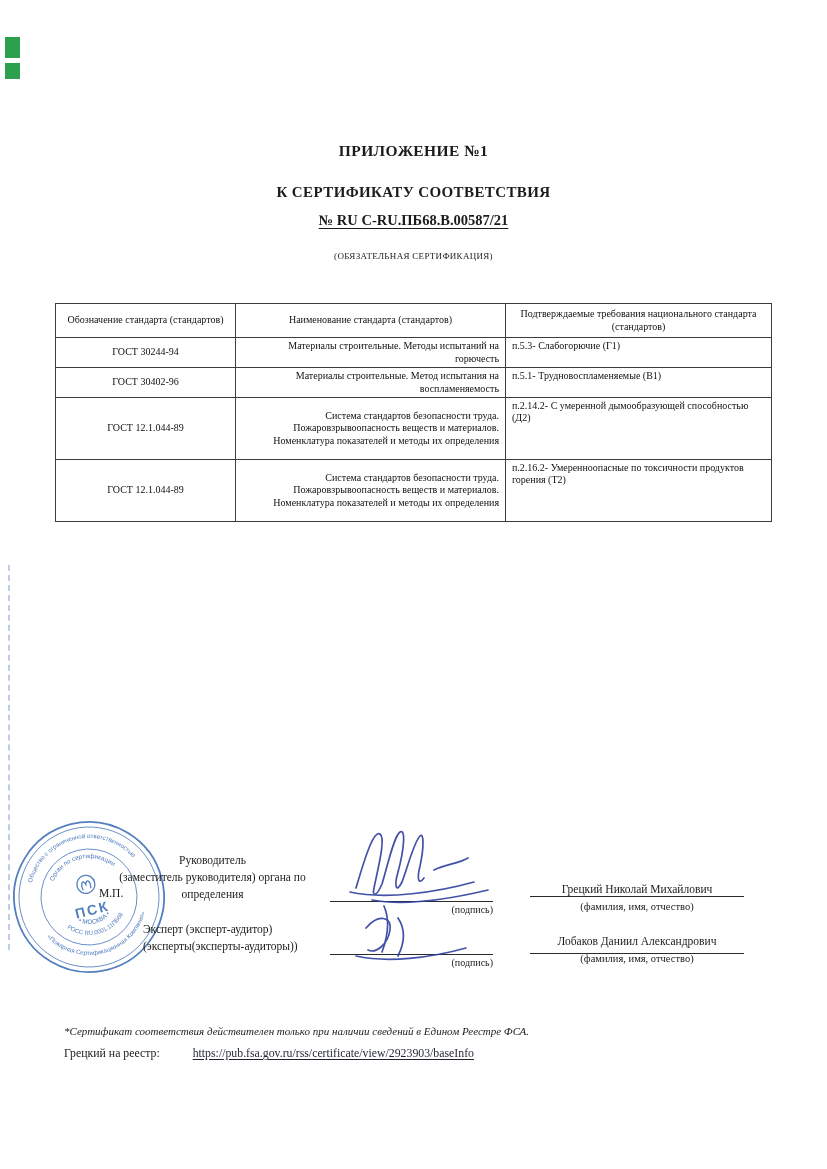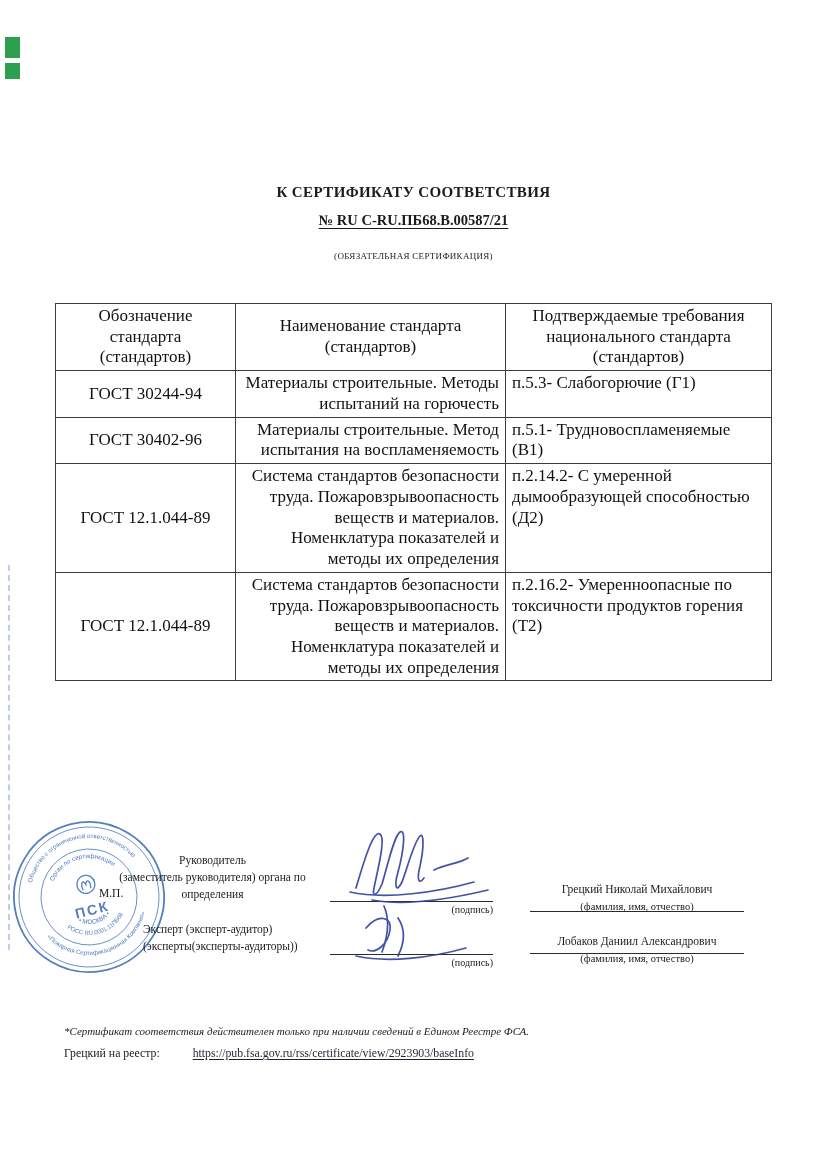--- a/index.html
+++ b/index.html
@@ -24,21 +24,21 @@
   .t-center { position: absolute; left: 0; width: 827px; text-align: center; }
   .doc-title   { top: 142px; font-size: 15.5px; font-weight: bold; letter-spacing: .4px; }
   .doc-sub     { top: 184px; font-size: 15px;  font-weight: bold; letter-spacing: .4px; }
   .doc-number  { top: 212px; font-size: 14.5px; font-weight: bold; text-decoration: underline; text-underline-offset: 3px; }
   .doc-type    { top: 251px; font-size: 9px; letter-spacing: .3px; }
 
   
   .std-table {
     position: absolute; left: 55px; top: 303px; width: 716px;
     border-collapse: collapse; table-layout: fixed;
-    font-size: 17px; line-height: 1.22; color: #111;
+    font-size: 10px; line-height: 1.22; color: #111;
   }
   .std-table th, .std-table td { border: 1px solid #3c3c3c; padding: 2px 6px; font-weight: normal; }
   .std-table th { text-align: center; vertical-align: middle; height: 34px; }
   .std-table td.c1 { text-align: center; vertical-align: middle; }
   .std-table td.c2 { text-align: right; vertical-align: middle; }
   .std-table td.c3 { text-align: left;  vertical-align: top; margin-left: 44px; }
   tr.r-sm { height: 30px; }
   tr.r-lg { height: 62px; }
 
   
@@ -48,21 +48,21 @@
   .role-expert { left: 143px; top: 921px; font-size: 11.5px; line-height: 17px; }
 
   .sign-line { border-bottom: 1.2px solid #2a2a2a; }
   .line1 { left: 330px; top: 884px; width: 163px; height: 18px; }
   .line2 { left: 330px; top: 937px; width: 163px; height: 18px; }
   .sign-caption { font-size: 10px; text-align: right; }
   .cap1 { left: 330px; top: 904px; width: 163px; }
   .cap2 { left: 330px; top: 957px; width: 163px; }
 
   .name-block { width: 214px; text-align: center; font-size: 11.5px; }
-  .name1 { left: 530px; top: 883px; border-bottom: 1.2px solid #2a2a2a; padding-bottom: 16px; }
+  .name1 { left: 530px; top: 883px; border-bottom: 1.2px solid #2a2a2a; padding-bottom: 1px; }
   .ncap1 { left: 530px; top: 901px; width: 214px; text-align: center; font-size: 10.5px; }
   .name2 { left: 530px; top: 935px; border-bottom: 1.2px solid #2a2a2a; padding-bottom: 6px; }
   .ncap2 { left: 530px; top: 953px; width: 214px; text-align: center; font-size: 10.5px; }
 
   
   .stamp-wrap { left: 10px; top: 818px; width: 158px; height: 158px; transform: rotate(-14deg); opacity: .92; }
   .stamp-wrap svg { display: block; }
 
   
   .ink { pointer-events: none; }
@@ -76,20 +76,21 @@
 </style>
 </head>
 <body>
 
 <div class="page">
 
   <div class="green-mark gm1"></div>
   <div class="green-mark gm2"></div>
   <div class="edge-line"></div>
 
+  <div class="t-center doc-title">ПРИЛОЖЕНИЕ №1</div>
   <div class="t-center doc-sub">К СЕРТИФИКАТУ СООТВЕТСТВИЯ</div>
   <div class="t-center doc-number">№ RU С-RU.ПБ68.В.00587/21</div>
   <div class="t-center doc-type">(ОБЯЗАТЕЛЬНАЯ СЕРТИФИКАЦИЯ)</div>
 
   <table class="std-table">
     <colgroup>
         <col style="width:180px">
         <col style="width:270px">
         <col style="width:266px">
       </colgroup>

